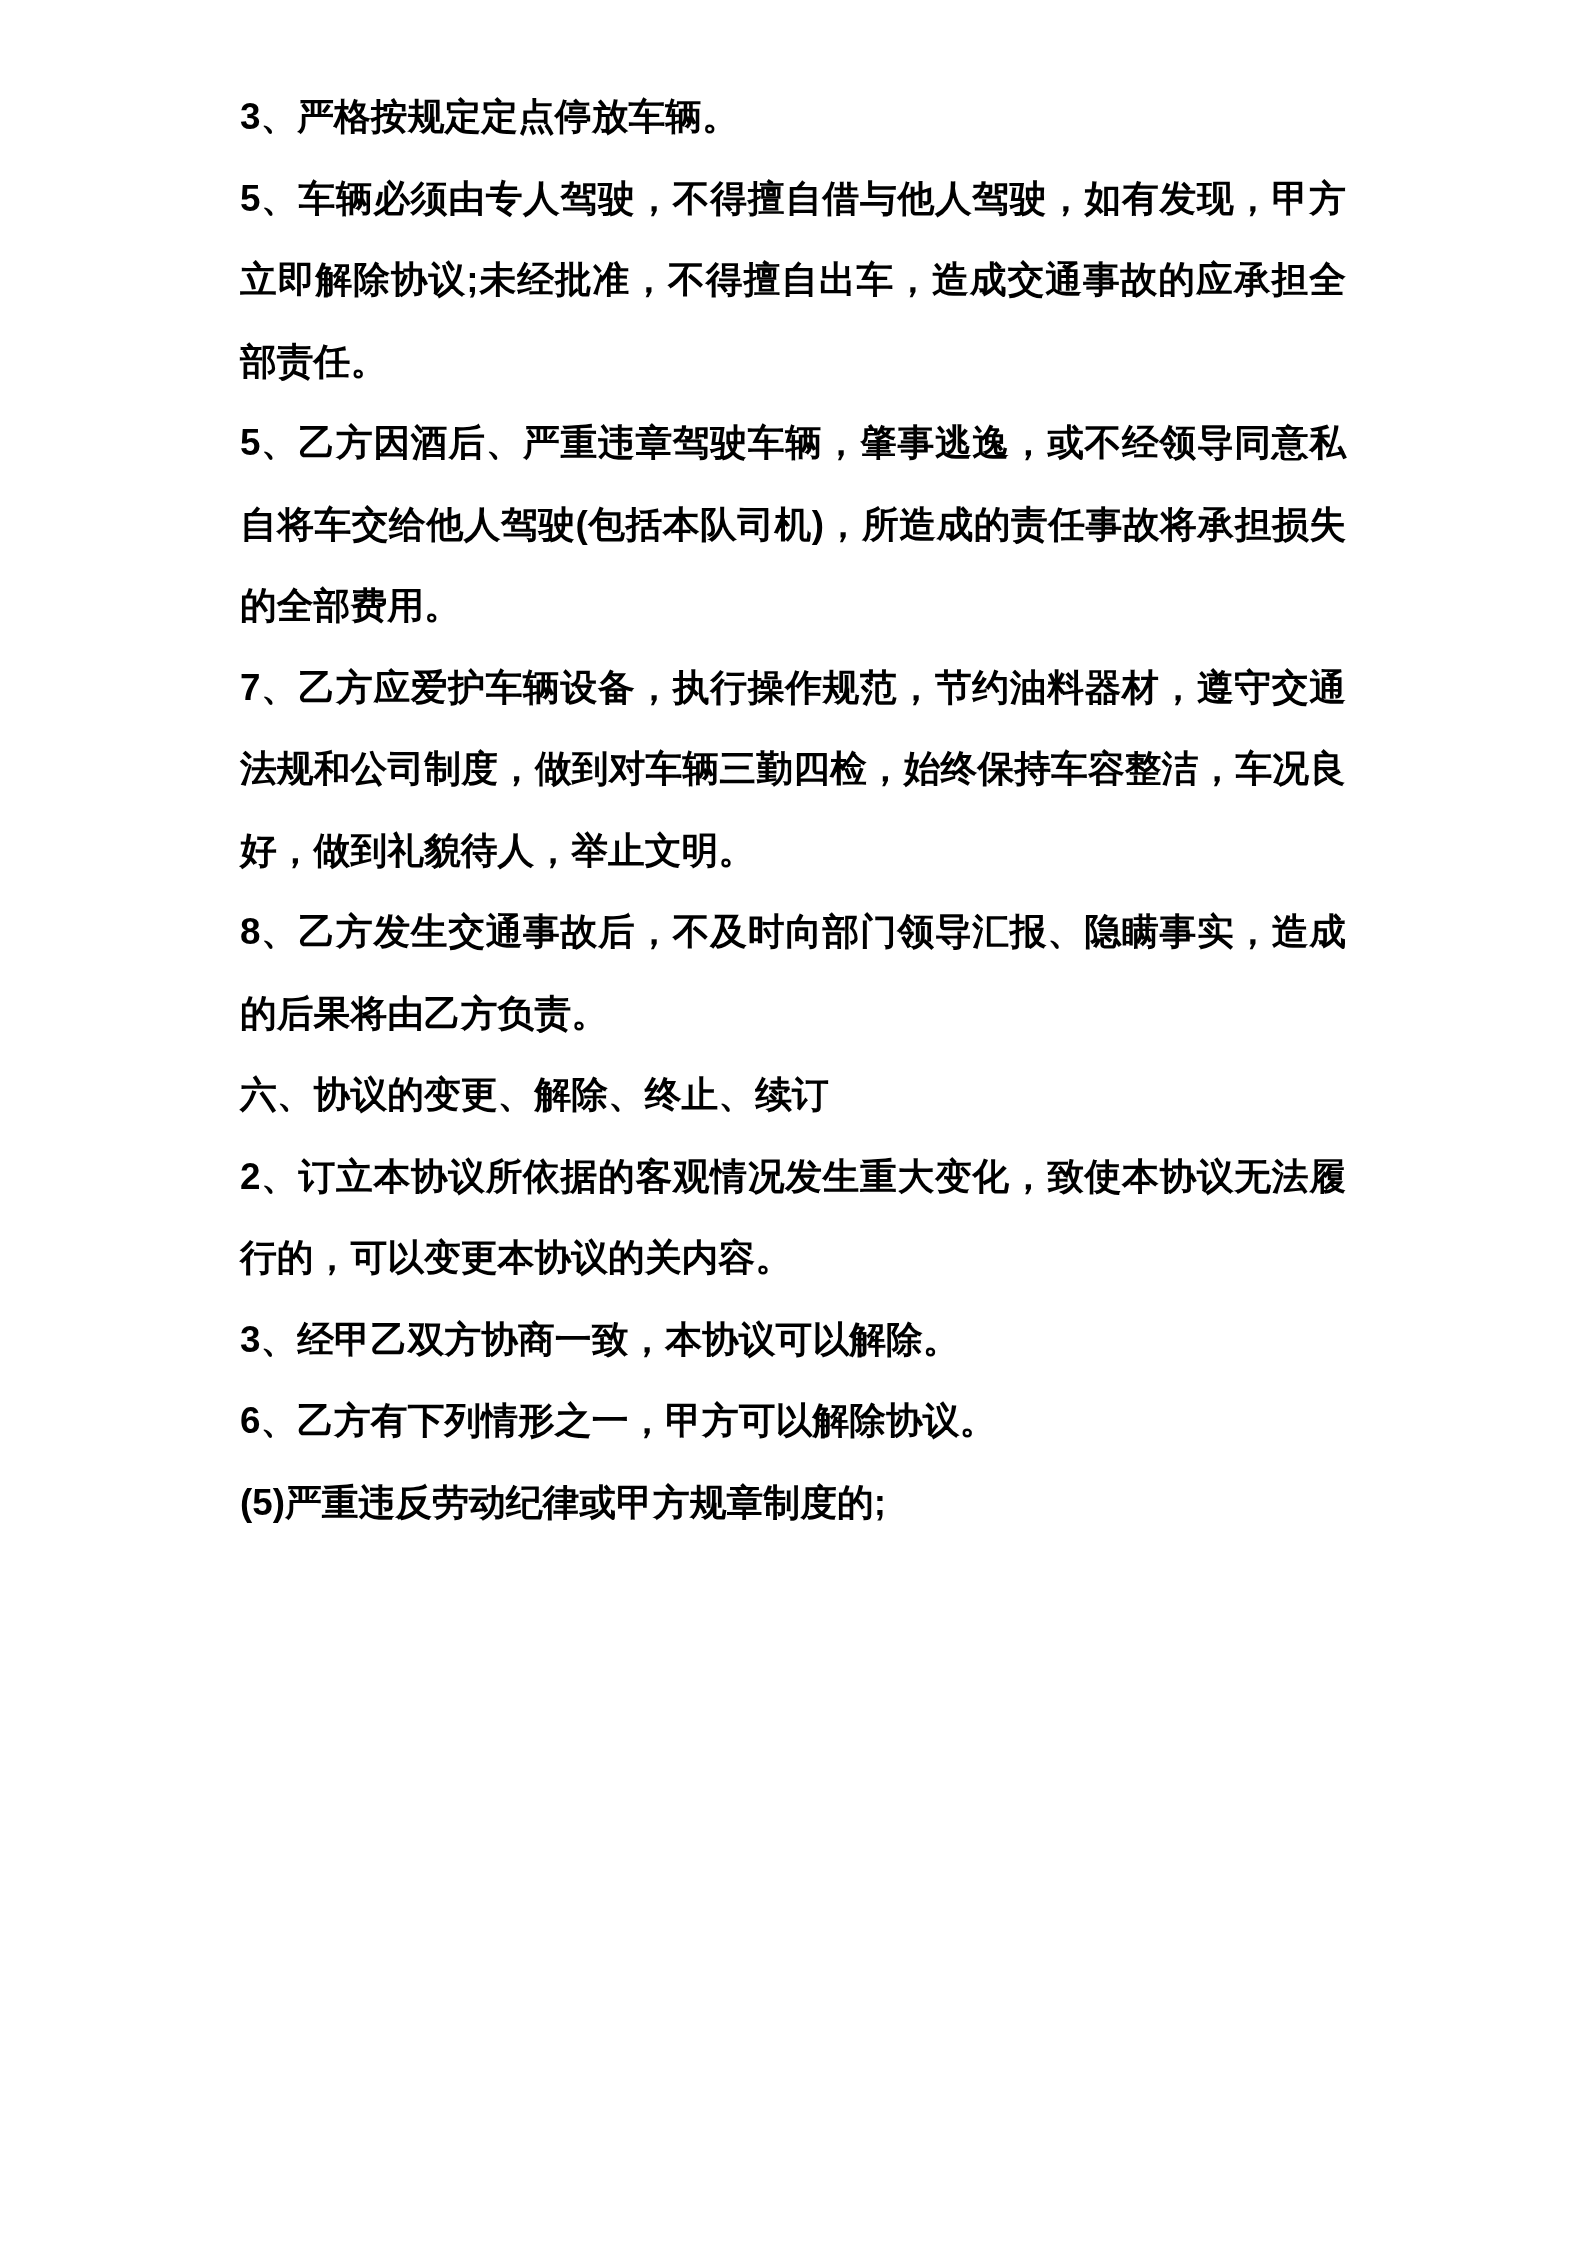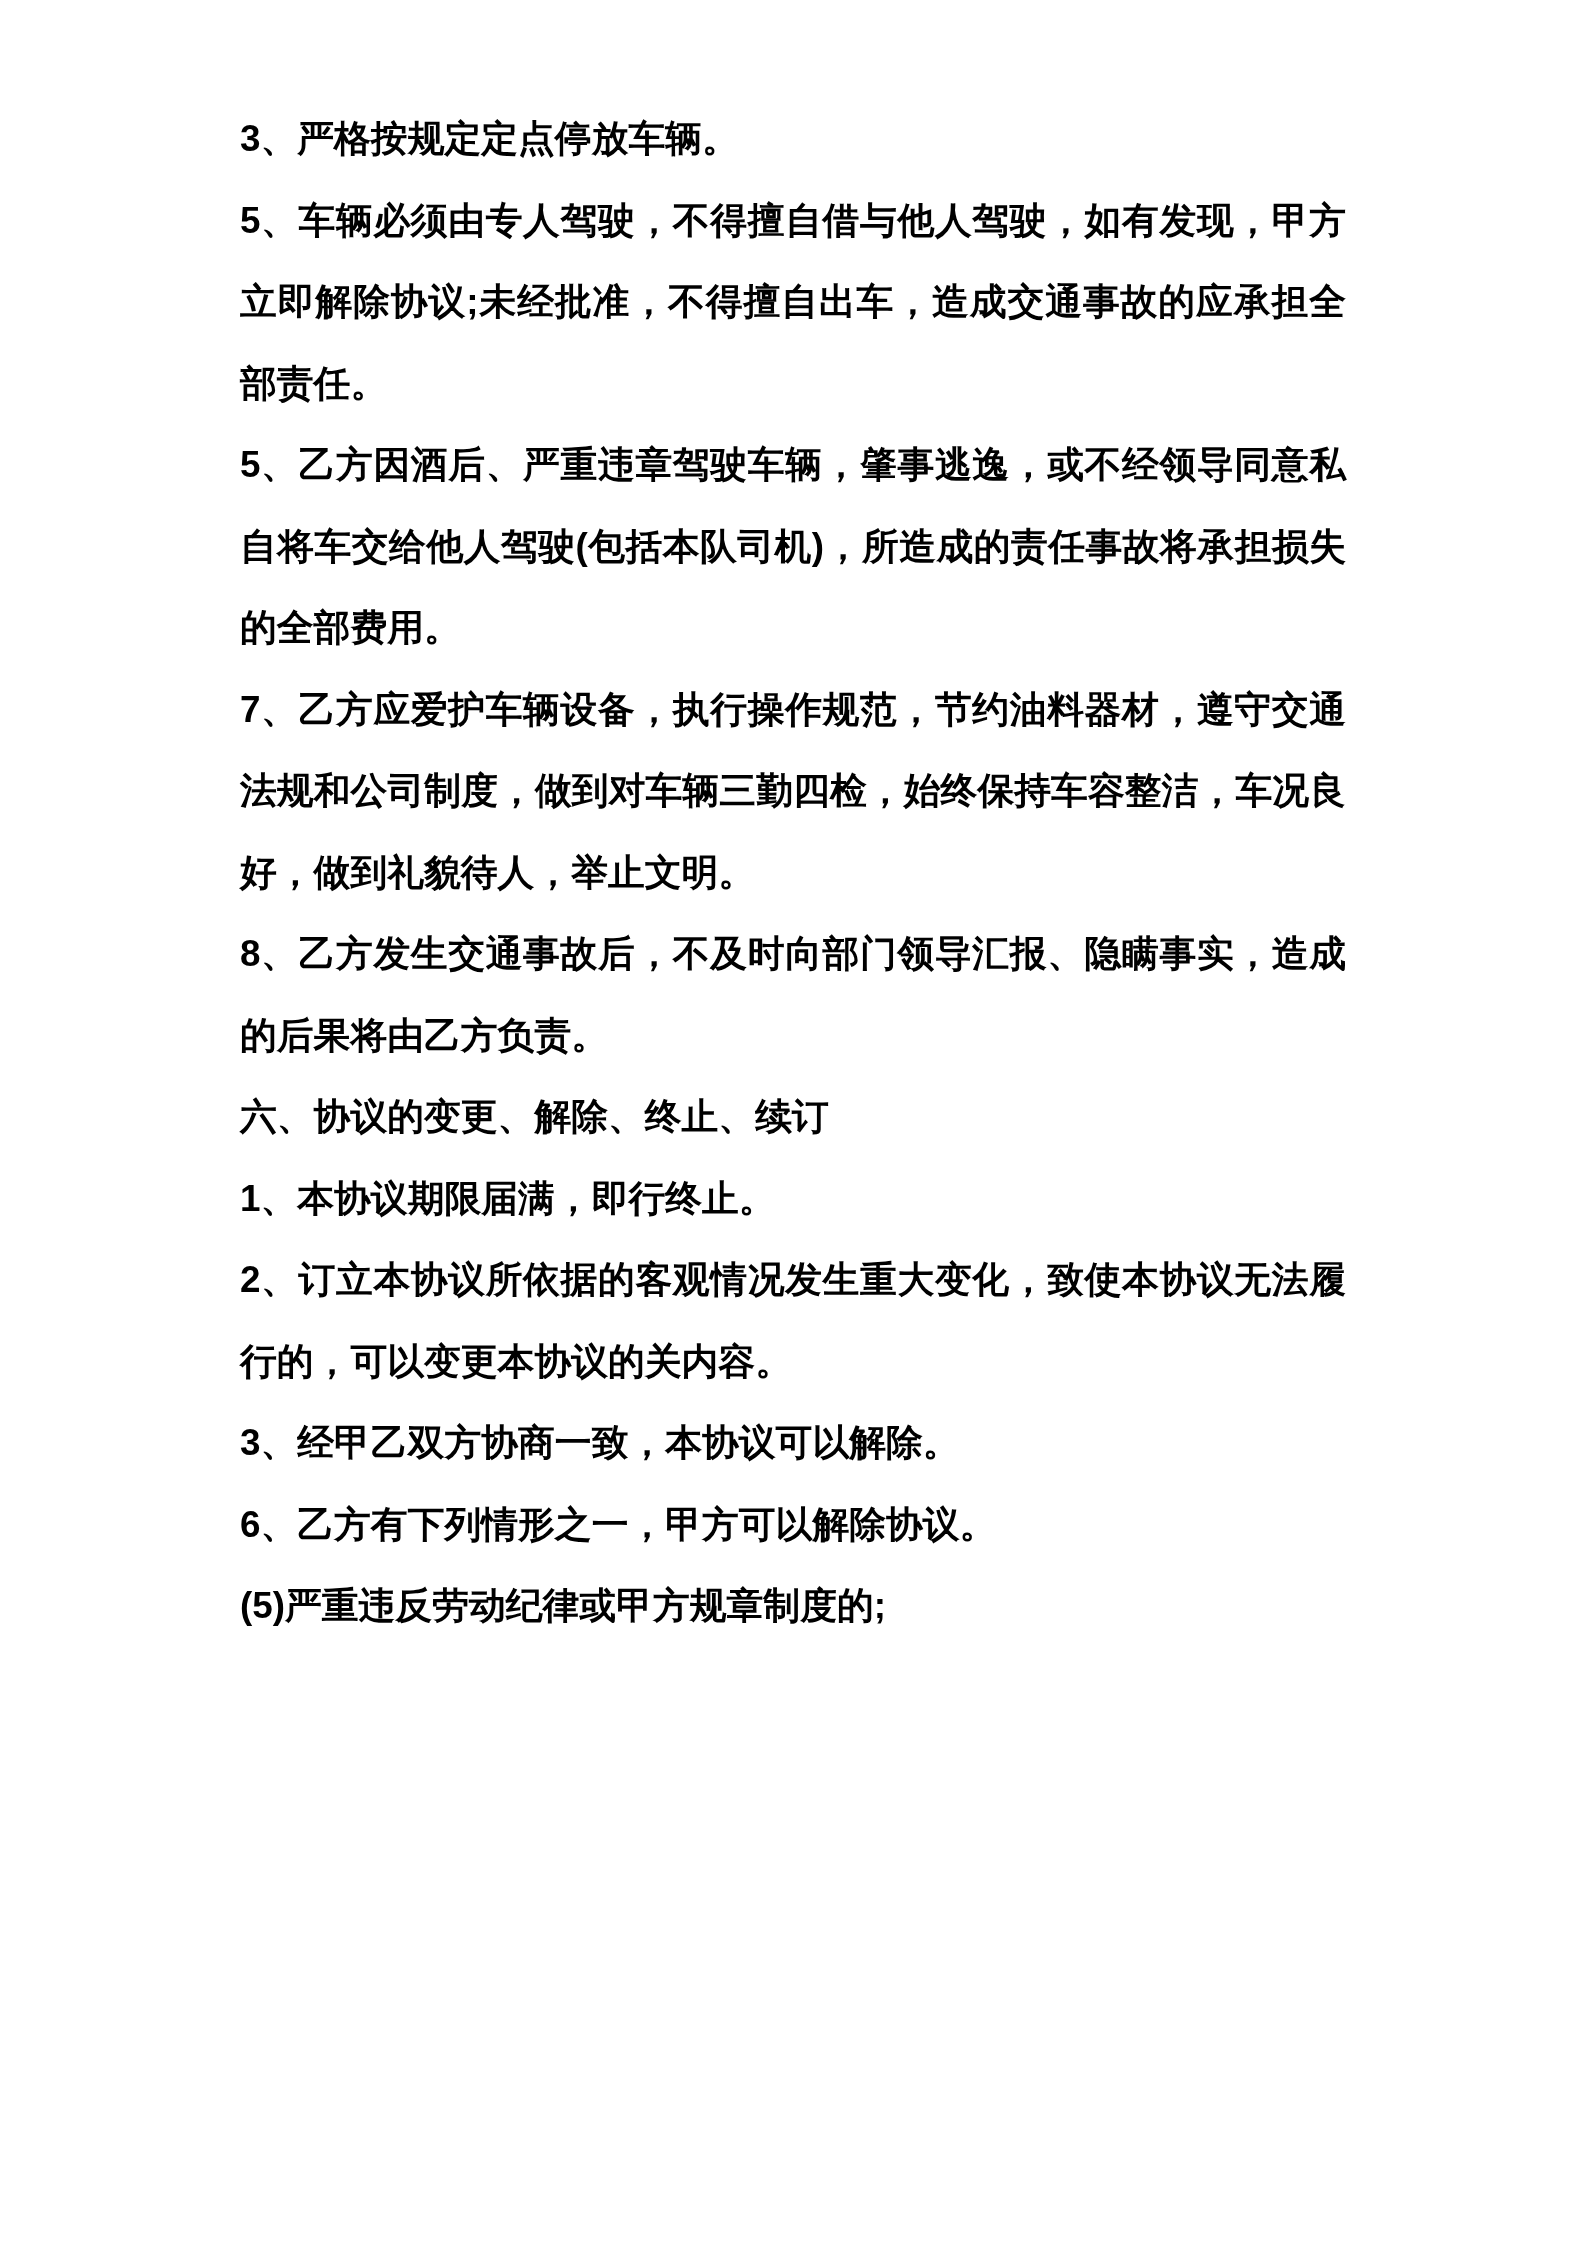--- a/index.html
+++ b/index.html
@@ -5,21 +5,21 @@
   html, body {
     margin: 0;
     padding: 0;
     background: #ffffff;
   }
   .page {
     box-sizing: border-box;
     width: 1586px;
     height: 2244px;
     background: #ffffff;
-    padding: 98px 240px 0 240px;
+    padding: 76px 240px 0 240px;
     overflow: hidden;
     border-radius: 12px;
   }
   .doc-body {
     width: 1106px;
     color: #000000;
     font-family: "Liberation Sans", "DejaVu Sans", sans-serif;
     font-weight: 600;
     font-size: 36.8px;
     line-height: 81.5px;
@@ -37,19 +37,18 @@
 <body>
 
 <div class="page">
   <div class="doc-body">
     <p>3、严格按规定定点停放车辆。</p>
     <p>5、车辆必须由专人驾驶，不得擅自借与他人驾驶，如有发现，甲方立即解除协议;未经批准，不得擅自出车，造成交通事故的应承担全部责任。</p>
     <p>5、乙方因酒后、严重违章驾驶车辆，肇事逃逸，或不经领导同意私自将车交给他人驾驶(包括本队司机)，所造成的责任事故将承担损失的全部费用。</p>
     <p>7、乙方应爱护车辆设备，执行操作规范，节约油料器材，遵守交通法规和公司制度，做到对车辆三勤四检，始终保持车容整洁，车况良好，做到礼貌待人，举止文明。</p>
     <p>8、乙方发生交通事故后，不及时向部门领导汇报、隐瞒事实，造成的后果将由乙方负责。</p>
     <p>六、协议的变更、解除、终止、续订</p>
-    <p>1、本协议期限届满，即行终止。</p>
     <p>2、订立本协议所依据的客观情况发生重大变化，致使本协议无法履行的，可以变更本协议的关内容。</p>
     <p>3、经甲乙双方协商一致，本协议可以解除。</p>
     <p>6、乙方有下列情形之一，甲方可以解除协议。</p>
     <p>(5)严重违反劳动纪律或甲方规章制度的;</p>
   </div>
 </div>
 
 </body></html>

